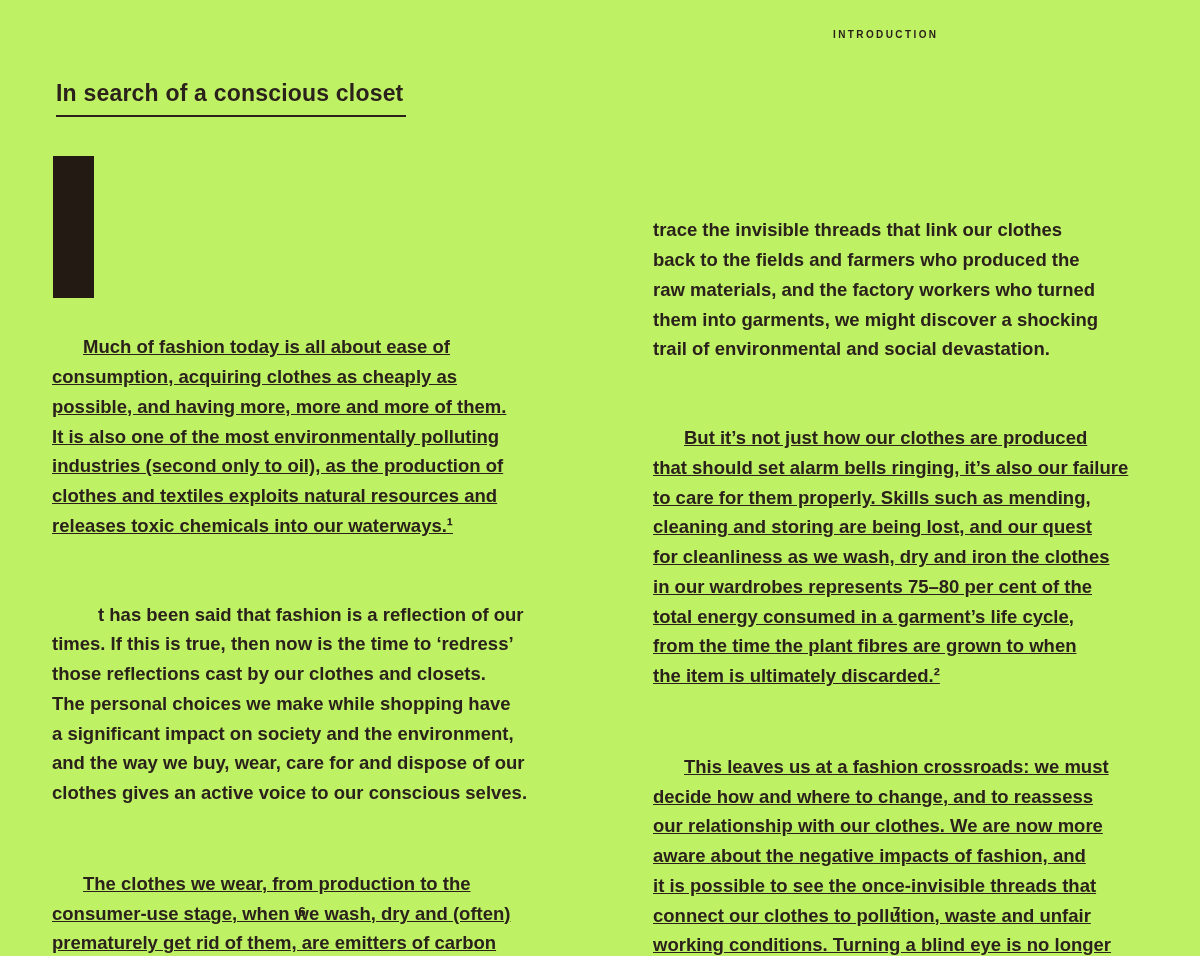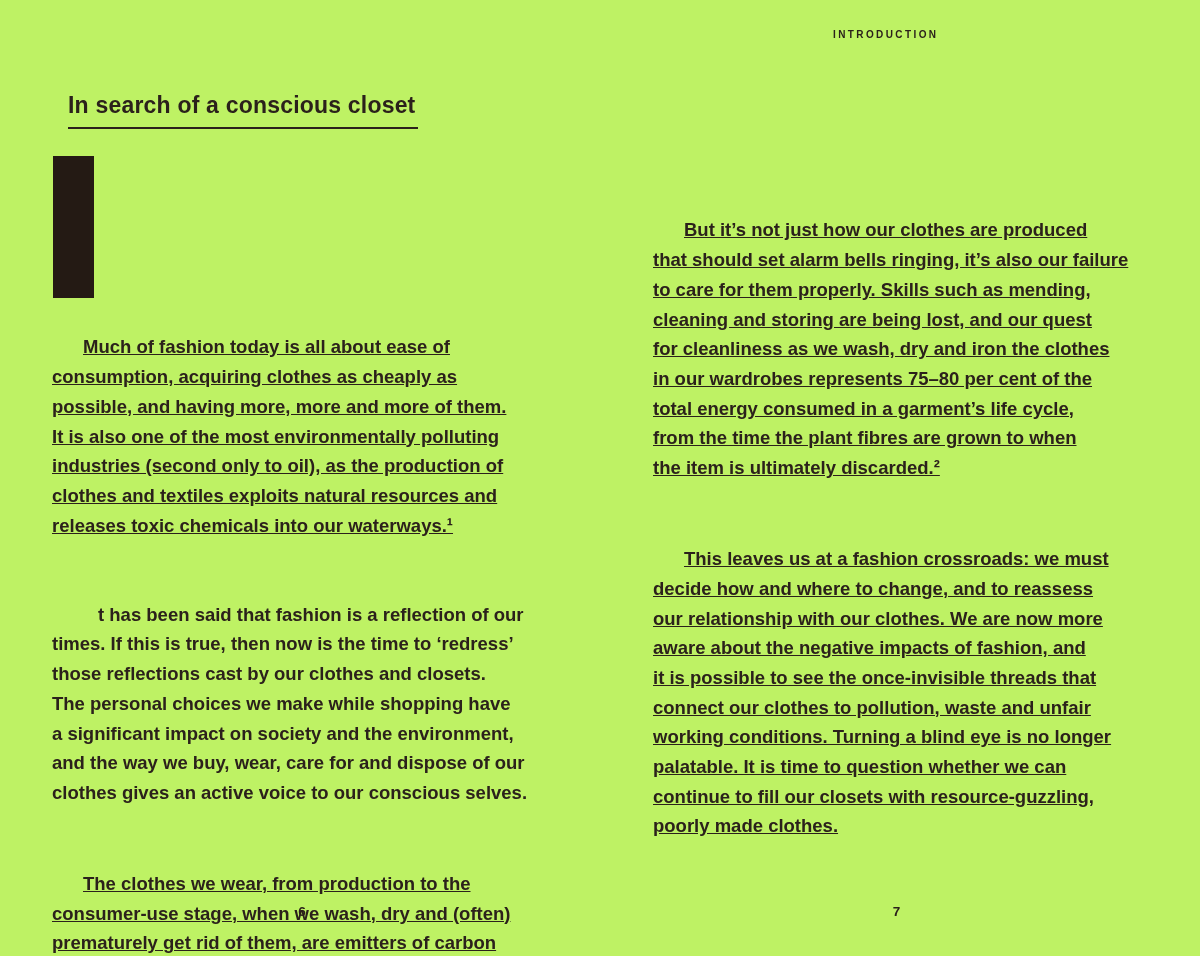--- a/index.html
+++ b/index.html
@@ -18,21 +18,21 @@
     top: 29px; left: 833px;
     font-size: 10px;
     font-weight: bold;
     letter-spacing: 2.4px;
     color: #2b211b;
   }
 
   .chapter-heading {
     position: absolute;
     top: 76px; left: 52px;
-    margin: 16px;
+    margin: 4px;
     font-size: 23px;
     font-weight: bold;
     letter-spacing: 0.2px;
     display: inline-block;
     border-bottom: 2.5px solid #2b211b;
     padding: 0 3px 8px 0;
     white-space: pre;
   }
 
   .drop-cap {
@@ -106,20 +106,25 @@
 clothes gives an active voice to our conscious selves.</p>
     <p class="par indent gap">The clothes we wear, from production to the
 consumer-use stage, when we wash, dry and (often)
 prematurely get rid of them, are emitters of carbon
 dioxide, fuelling the ongoing climate-change crisis.
 Added to this minefield of challenges are the issues
 of safe working conditions and fair wages. If we could</p>
   </div>
 
   <div class="body-col right-body">
+    <p class="par">trace the invisible threads that link our clothes
+back to the fields and farmers who produced the
+raw materials, and the factory workers who turned
+them into garments, we might discover a shocking
+trail of environmental and social devastation.</p>
     <p class="par indent">But it’s not just how our clothes are produced
 that should set alarm bells ringing, it’s also our failure
 to care for them properly. Skills such as mending,
 cleaning and storing are being lost, and our quest
 for cleanliness as we wash, dry and iron the clothes
 in our wardrobes represents 75–80 per cent of the
 total energy consumed in a garment’s life cycle,
 from the time the plant fibres are grown to when
 the item is ultimately discarded.²</p>
     <p class="par indent gap">This leaves us at a fashion crossroads: we must

